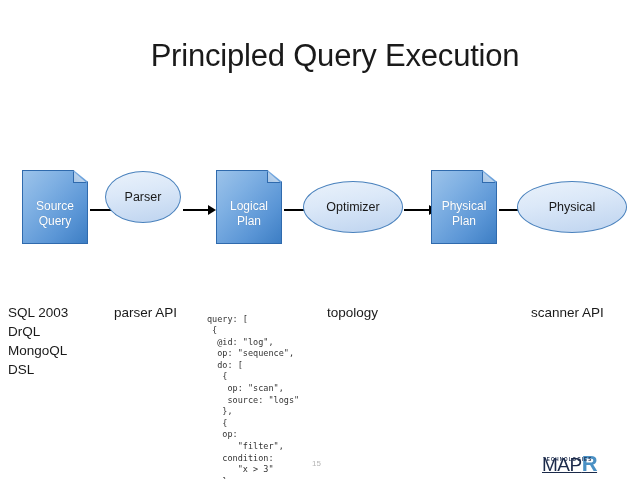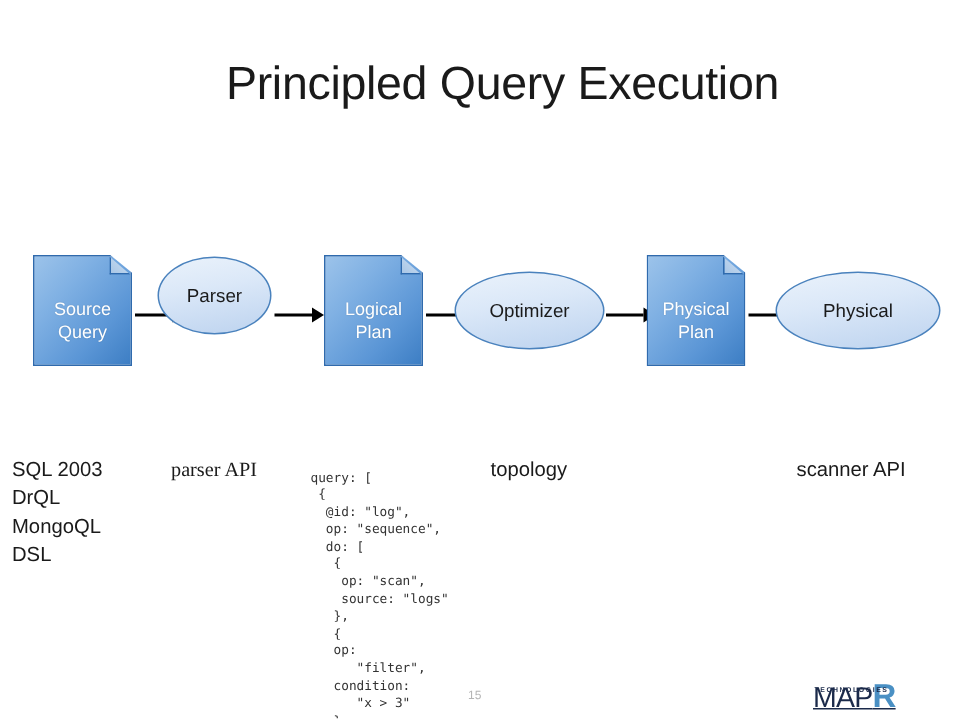--- a/index.html
+++ b/index.html
@@ -113,21 +113,21 @@
 
   
   .annot {
     position: absolute;
     font-size: 13.5px;
     color: #1a1a1a;
     line-height: 19px;
     white-space: pre;
   }
   #annot-sources { left: 8px;  top: 303px; }
-  #annot-parser  { left: 114px; top: 303px; font-family: Liberation Serif, serif; }
+  #annot-parser  { left: 114px; top: 303px; }
   #annot-topology{ left: 327px; top: 303px; }
   #annot-scanner { left: 531px; top: 303px; }
 
   
   #code-block {
     position: absolute;
     left: 207px;
     top: 305px;
     font-family: "DejaVu Sans Mono", "Liberation Mono", monospace;
     font-size: 8.5px;

